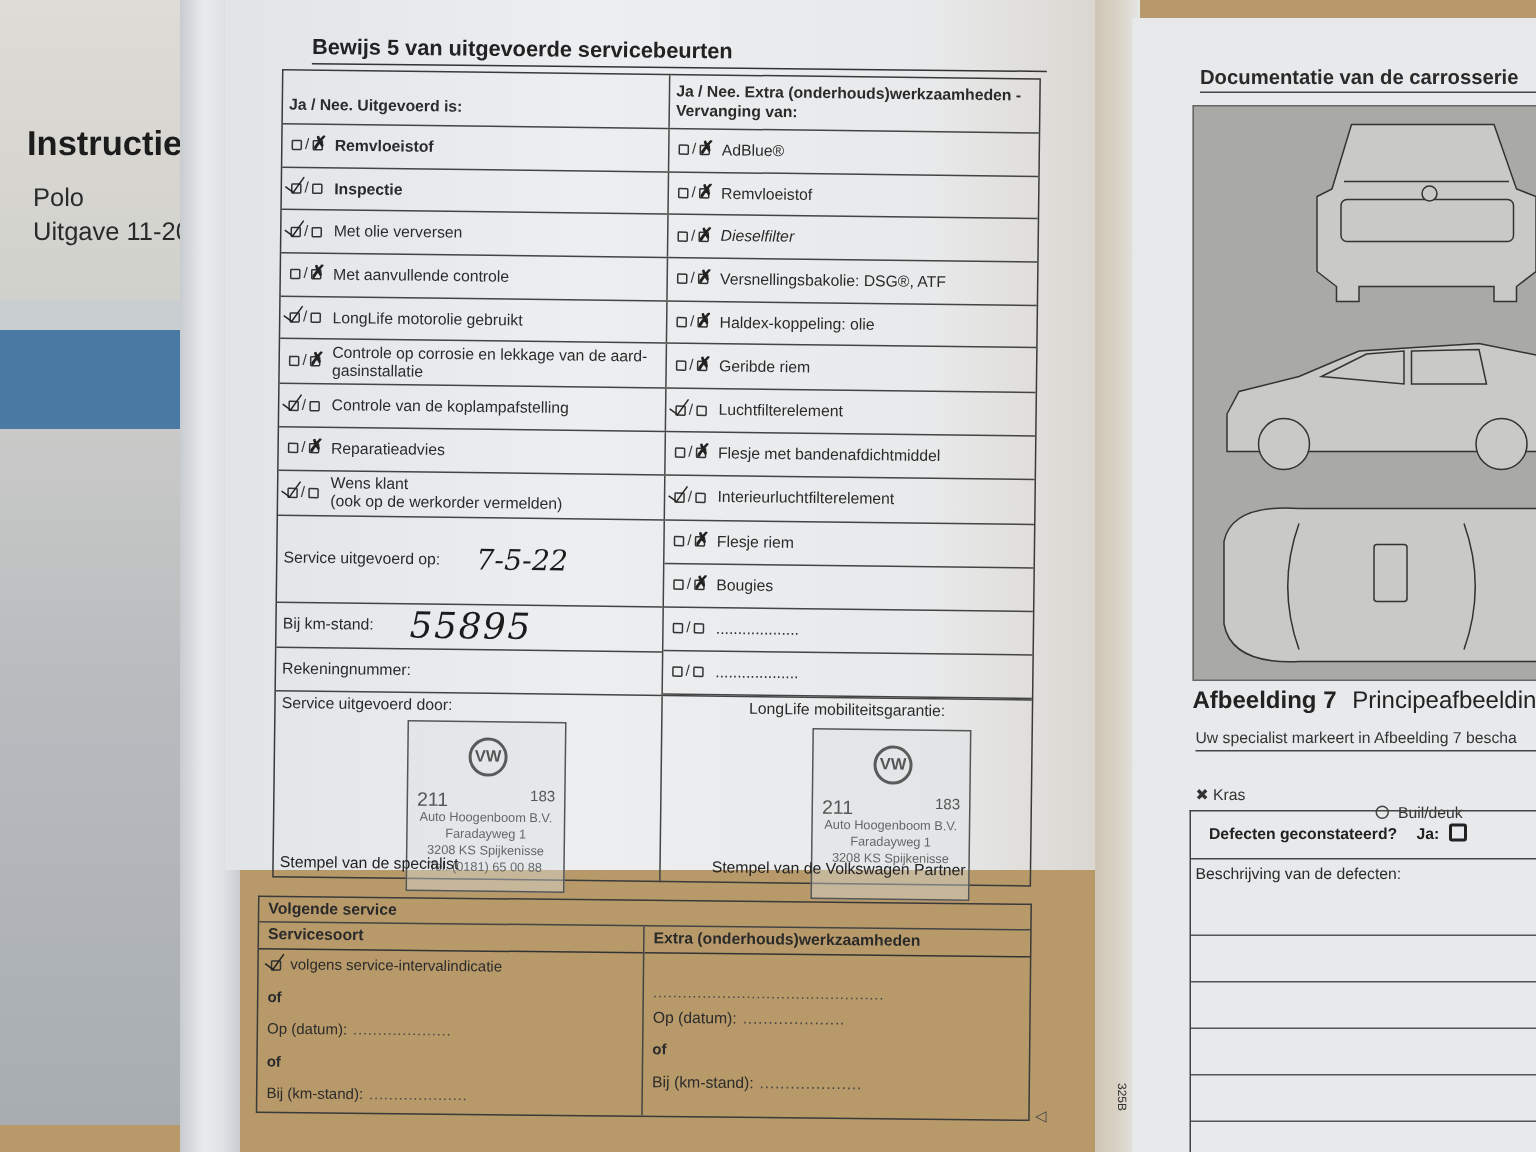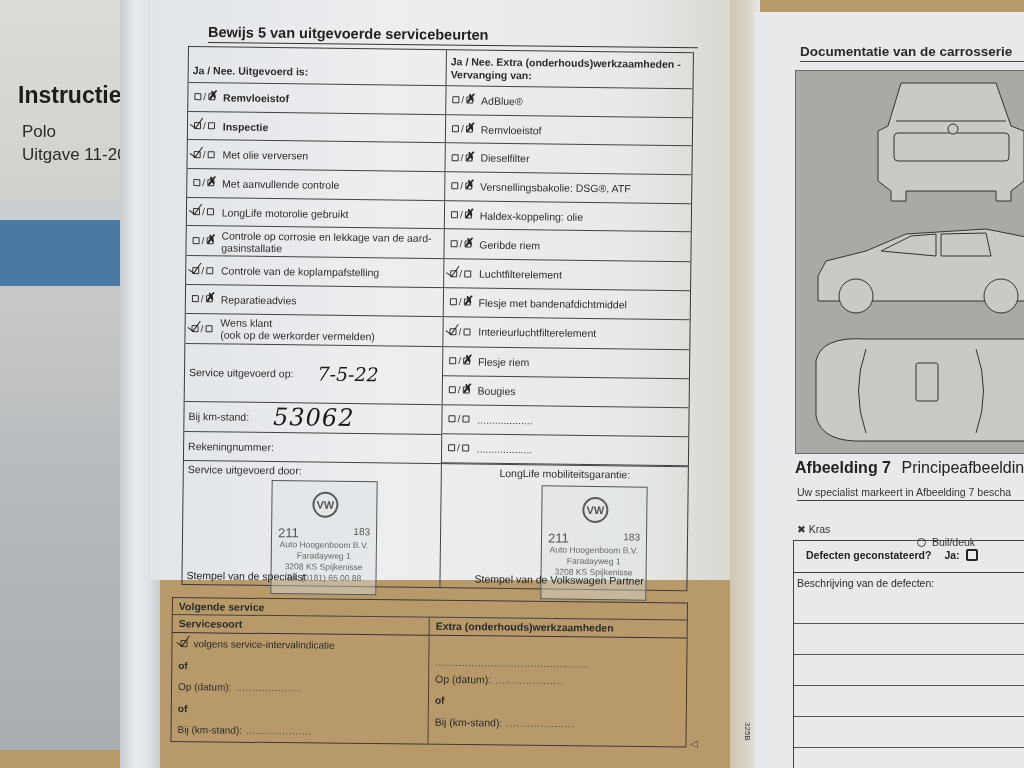--- a/index.html
+++ b/index.html
@@ -216,21 +216,21 @@
             <span style="display: flex; flex-direction: column;">
               <span class="label">Met olie verversen</span>
             </span>
           </div>
           <div class="cell r">
             <span class="cb">
               <span class="box"></span>
               <span>/</span>
               <span class="box crossed"></span>
             </span>
-            <span style="display: flex; flex-direction: column;">
+            <span style="display: flex; flex-direction: column; font-style: italic;">
               <span class="label">Dieselfilter</span>
             </span>
           </div>
         </div>
         <div class="form-row">
           <div class="cell l">
             <span class="cb">
               <span class="box"></span>
               <span>/</span>
               <span class="box crossed"></span>
@@ -365,21 +365,21 @@
       </div>
 
     <div class="split">
       <div class="leftcol">
         <div class="block" style="height:58px;display:flex;align-items:center;padding-left:4px;">
           <span class="label" style="font-size:10.5px;">Service uitgevoerd op:</span>
           <span class="hand">7-5-22</span>
         </div>
         <div class="block" style="height:30px;display:flex;align-items:center;padding-left:4px;">
           <span class="label" style="font-size:10.5px;">Bij km-stand:</span>
-          <span class="hand big">53062</span>
+          <span class="hand big">55895</span>
         </div>
         <div style="height:28px;display:flex;align-items:center;padding-left:4px;">
           <span class="label" style="font-size:10.5px;">Rekeningnummer:</span>
         </div>
       </div>
       <div class="rightcol" id="extra-rows">
           <div class="form-row" style="height: 29px;">
             <div class="cell r">
               <span class="cb">
                 <span class="box"></span>

